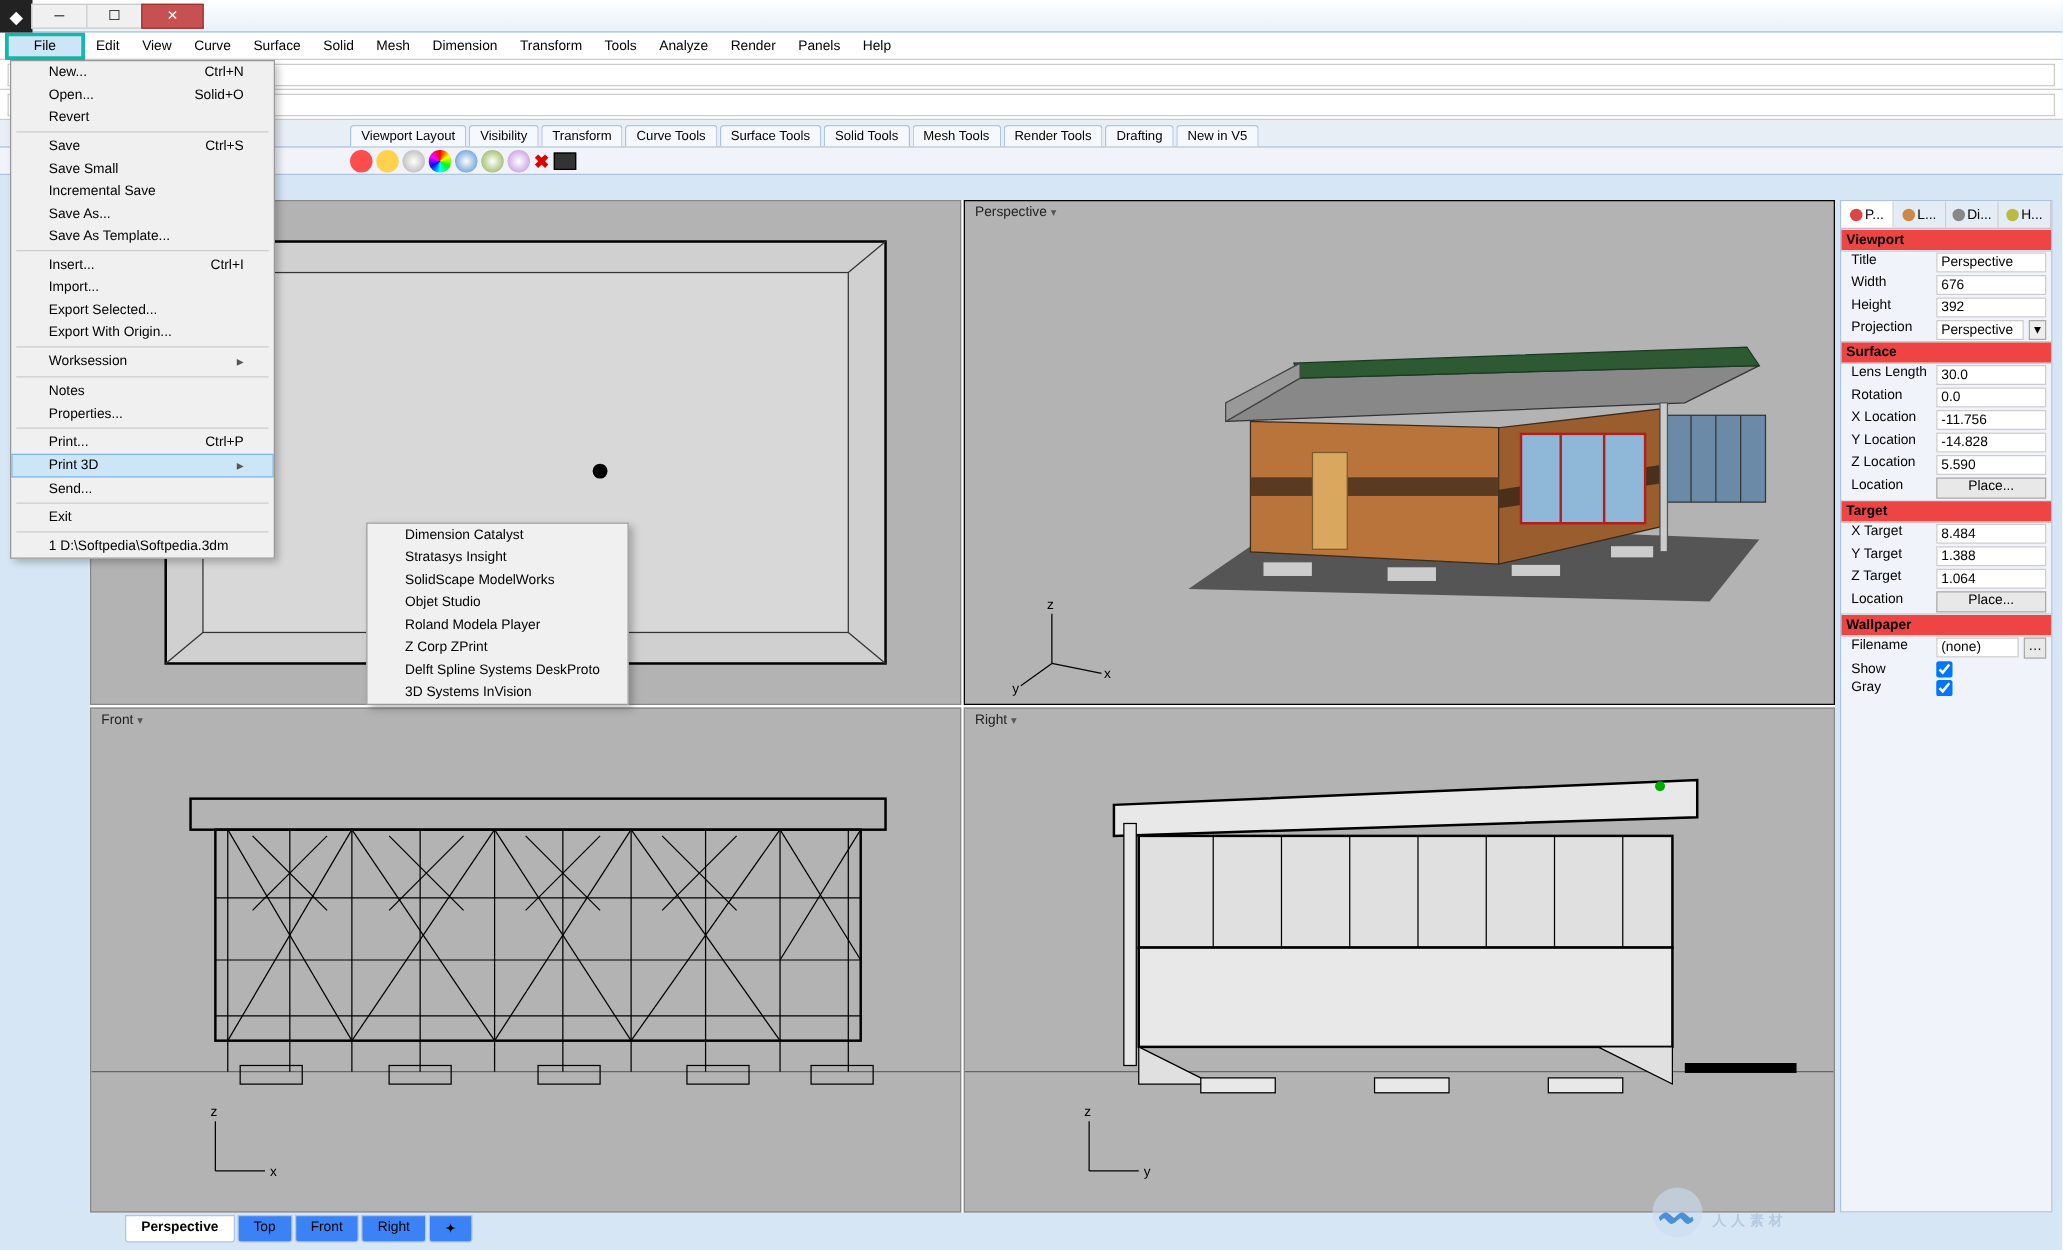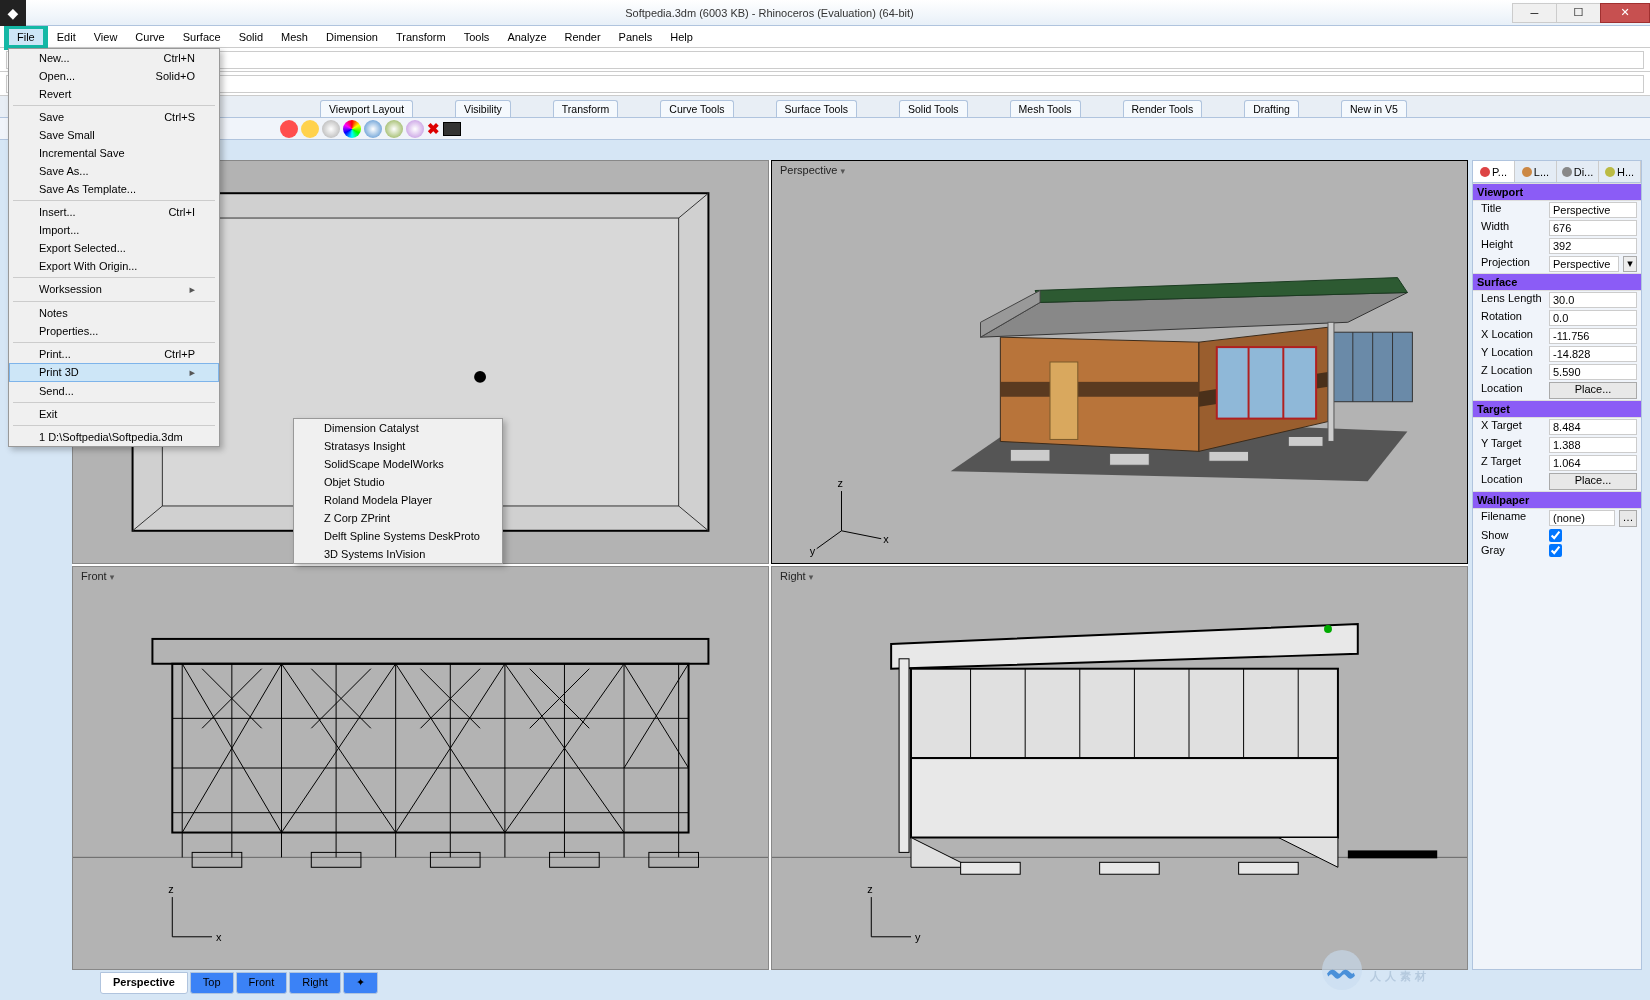--- a/index.html
+++ b/index.html
@@ -5,41 +5,41 @@
 * { margin: 0; padding: 0; box-sizing: border-box; font-family: "Segoe UI", Tahoma, sans-serif; font-size: 11px; }
 body { background: #d6e6f5; width: 1650px; height: 1000px; overflow: hidden; position: relative; }
 .titlebar { height: 26px; background: linear-gradient(#fff, #e8f0f8); display: flex; align-items: center; position: relative; border-bottom: 1px solid #b0c4de; }
 .titlebar .app-icon { width: 26px; height: 26px; background: #222; display:flex; align-items:center; justify-content:center; color:#fff; font-size:14px;}
 .titlebar .title { flex: 1; text-align: center; color: #333; }
 .window-controls { display: flex; }
 .window-controls div { width: 45px; height: 20px; display: flex; align-items: center; justify-content: center; border: 1px solid #ccc; margin-left: -1px; background: #f0f0f0; }
 .window-controls .close { background: #c75050; color: #fff; width: 50px; border-color:#a03030; }
 .menubar { height: 22px; background: #fff; display: flex; align-items: center; padding: 0 4px; border-bottom: 1px solid #ccc; }
 .menubar .item { padding: 3px 9px; cursor: default; }
-.menubar .item.active { background: #cde6f7; border: 5px solid #14b8a6; padding: 2px 8px;}
+.menubar .item.active { background: #cde6f7; border: 3px solid #14b8a6; padding: 2px 20px;}
 .cmdbar { height: 24px; background: #fff; border-bottom: 1px solid #ccc; display:flex; align-items:center; padding:0 6px;}
 .cmdbar input { flex:1; border:1px solid #ccc; height:18px; padding:0 4px;}
 .tabstrip { height: 22px; background: #e8eef5; display: flex; align-items: flex-end; padding-left: 280px; border-bottom: 1px solid #b0c4de; position:relative;}
-.tabstrip .tab { padding: 2px 8px; background: #f5f9fd; border: 1px solid #b0c4de; border-bottom: none; border-radius: 3px 3px 0 0; margin-right: 2px; font-size:10.5px;margin-left:40px;}
+.tabstrip .tab { padding: 2px 8px; background: #f5f9fd; border: 1px solid #b0c4de; border-bottom: none; border-radius: 3px 3px 0 0; margin-right: 2px; font-size:10.5px;}
 .toolbar2 { height: 22px; background: #f0f4fa; border-bottom: 1px solid #b0c4de; display:flex; align-items:center; padding-left:280px; gap:3px;}
 .toolbar2 .tbtn { width:18px; height:18px; border-radius:9px; display:inline-block;}
 .workspace { position: absolute; top: 160px; left: 72px; right: 182px; bottom: 30px; background: #fff; display: grid; grid-template-columns: 1fr 1fr; grid-template-rows: 1fr 1fr; gap: 2px;}
 .viewport { background: #b3b3b3; position: relative; border: 1px solid #888; overflow:hidden;}
 .viewport.sel { border: 1px solid #000; }
 .viewport .label { position: absolute; top: 2px; left: 4px; background: rgba(255,255,255,0); color: #222; padding: 1px 4px; font-size: 11px;}
 .viewport .label .arrow{font-size:9px; color:#555;}
 .viewport svg { width:100%; height:100%; display:block;}
 .left-toolbar { position: absolute; top: 160px; left: 8px; width: 62px; bottom: 30px; display:flex; flex-direction:column; gap:2px;}
 .left-toolbar .row{display:flex; gap:2px;}
 .left-toolbar .btn{width:28px; height:24px; background:#e8eef5; border:1px solid #b8c8d8; display:flex; align-items:center; justify-content:center; font-size:13px;}
 .right-panel { position: absolute; top: 160px; right: 8px; width: 170px; bottom: 30px; background: #f0f4fa; border: 1px solid #b0c4de; overflow:auto;}
 .right-panel .tabs{display:flex; height:22px; border-bottom:1px solid #b0c4de;}
 .right-panel .tabs .t{flex:1; display:flex; align-items:center; justify-content:center; font-size:10px; border-right:1px solid #ccc; background:#e4ecf5;}
 .right-panel .tabs .t.a{background:#fff;}
-.right-panel .section{padding:2px 4px; background:#8b5cf6; font-weight:bold; border-bottom:1px solid #ddd; border-top:1px solid #ddd;}
+.right-panel .section{padding:2px 4px; background:#ef4444; font-weight:bold; border-bottom:1px solid #ddd; border-top:1px solid #ddd;}
 .right-panel .prop{display:flex; padding:1px 0;}
 .right-panel .prop .k{width:76px; padding-left:8px;}
 .right-panel .prop .v{flex:1; background:#fff; border:1px solid #ccc; padding:0 3px; margin-right:4px; height:16px; line-height:14px;}
 .right-panel .prop .btn{flex:1; background:#e8e8e8; border:1px solid #aaa; text-align:center; margin-right:4px; height:17px;}
 .right-panel .prop .chk{margin-left:0;}
 .viewtabs { position: absolute; bottom: 6px; left: 100px; height: 22px; display: flex; }
 .viewtabs .t { padding: 3px 12px; background: #3b82f6; border: 1px solid #b0c4de; border-radius: 0 0 3px 3px; margin-right: 2px; font-size:11px;}
 .viewtabs .t.a { background: #fff; font-weight:bold;}
 .dropdown { position: absolute; top: 48px; left: 8px; width: 212px; background: #f0f0f0; border: 1px solid #999; box-shadow: 3px 3px 6px rgba(0,0,0,0.25); z-index: 100;}
 .dropdown .mi { padding: 3px 24px 3px 30px; display:flex; justify-content:space-between; cursor:default;}
@@ -50,21 +50,20 @@
 .submenu .mi { padding: 3px 20px 3px 30px;}
 .watermark{position:absolute; bottom:10px; right:220px; font-size:36px; color:rgba(120,150,180,0.35); font-weight:bold; letter-spacing:4px; z-index:50;}
 .wm-icon{display:inline-block; width:40px; height:40px; border-radius:20px; background:rgba(200,220,240,0.6); vertical-align:middle; margin-right:8px; position:relative;}
 .wm-icon::after{content:"〰"; color:#4a90d9; font-size:26px; position:absolute; top:2px; left:6px;}
 </style>
 </head>
 <body>
 
 <div class="titlebar">
   <div class="app-icon">◆</div>
-  <div class="title">Softpedia.3dm (6003 KB) - Rhinoceros (Evaluation) (64-bit)</div>
   <div class="window-controls">
     <div>─</div>
     <div>☐</div>
     <div class="close">✕</div>
   </div>
 </div>
 
 <div class="menubar" id="menubar">
     <div class="item active">File</div>
     <div class="item">Edit</div>

